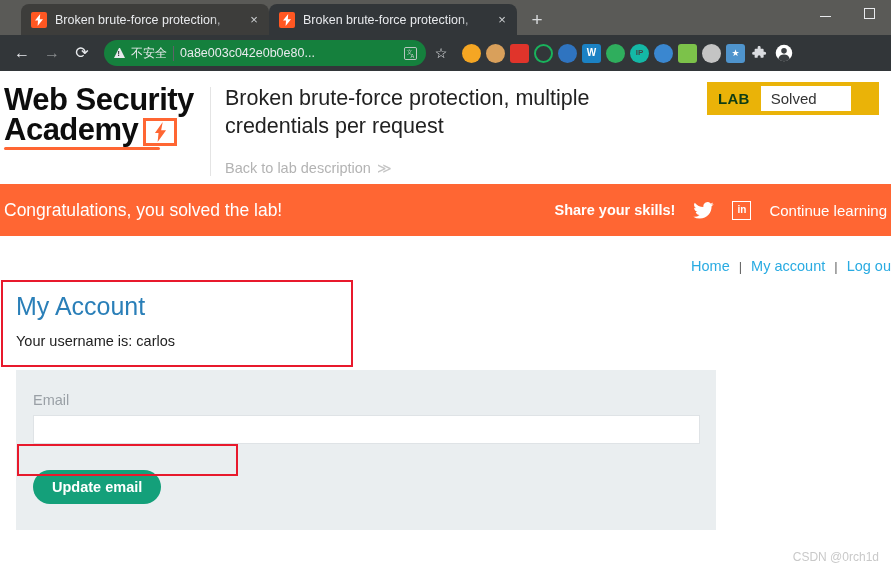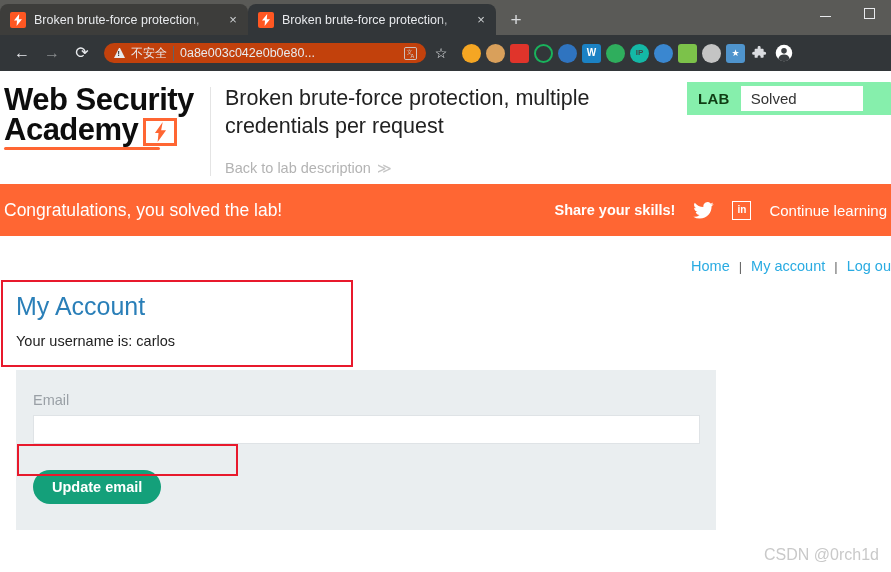--- a/index.html
+++ b/index.html
@@ -12,20 +12,21 @@
 
   
   .browser-chrome { width: 891px; background: #5a5a57; }
 
   .tabstrip {
     height: 35px;
     display: flex;
     align-items: flex-end;
     position: relative;
     padding-left: 0px;
+    margin-left: 21px;
   }
   .win-controls {
     position: absolute; top: 0; right: 0;
     display: flex; height: 26px; align-items: center;
   }
   .win-btn {
     width: 44px; height: 26px;
     display: flex; align-items: center; justify-content: center;
     color: #e8eaed;
   }
@@ -80,22 +81,22 @@
   }
   .nav-btn {
     width: 28px; height: 28px; flex: 0 0 28px;
     display: flex; align-items: center; justify-content: center;
     color: #e8eaed; font-size: 16px; line-height: 1;
   }
   .nav-btn.disabled { color: #8a8d8f; }
 
   .omnibox {
     flex: 0 0 322px;
-    height: 20px;
-    background: #c2410c;
+    height: 26px;
+    background: #15803d;
     border-radius: 13px;
     display: flex; align-items: center;
     padding: 0 8px 0 10px;
     margin-left: 6px;
     gap: 6px;
     overflow: hidden;
   }
   .warn-triangle {
     width: 0; height: 0; flex: 0 0 11px;
     border-left: 5.5px solid transparent;
@@ -170,24 +171,24 @@
     font-size: 21.5px; color: #222; line-height: 1.28;
     max-width: 420px; font-weight: normal;
   }
   .back-link {
     margin-top: 20px; color: #b3b3b3; font-size: 14.5px;
     display: inline-flex; align-items: flex-start; gap: 6px;
   }
   .chev { font-size: 14px; color: #c4c4c4; }
 
   .lab-badge {
-    position: absolute; right: 0px; top: 11px;
+    position: absolute; right: 12px; top: 11px;
     display: flex; align-items: stretch;
-    background: #86efac; height: 33px;
-    width: 204px;
+    background: #eab308; height: 33px;
+    width: 172px;
   }
   .lab-badge-tag {
     display: flex; align-items: center; justify-content: center;
     padding: 0 11px; color: #0f3d14; font-weight: bold; font-size: 15px;
     letter-spacing: 0.3px;
   }
   .lab-badge-status {
     background: #fff; color: #333; font-size: 15px;
     display: flex; align-items: center;
     padding: 0 10px; margin: 4px 0; flex: 1 1 auto;
@@ -259,21 +260,21 @@
   .annot {
     position: absolute;
     border: 2px solid #e8192c;
     pointer-events: none;
   }
   .annot-banner { left: 1px; top: 209px; width: 352px; height: 87px; }
   .annot-user   { left: 17px; top: 373px; width: 221px; height: 32px; }
 
   .watermark {
     position: absolute; right: 12px; bottom: 8px;
-    color: #c9c9c9; font-size: 16px;
+    color: #c9c9c9; font-size: 12px;
   }
 </style>
 </head>
 <body>
 
 <div class="browser-chrome">
 
   <div class="tabstrip">
 
     <div class="tab inactive">

